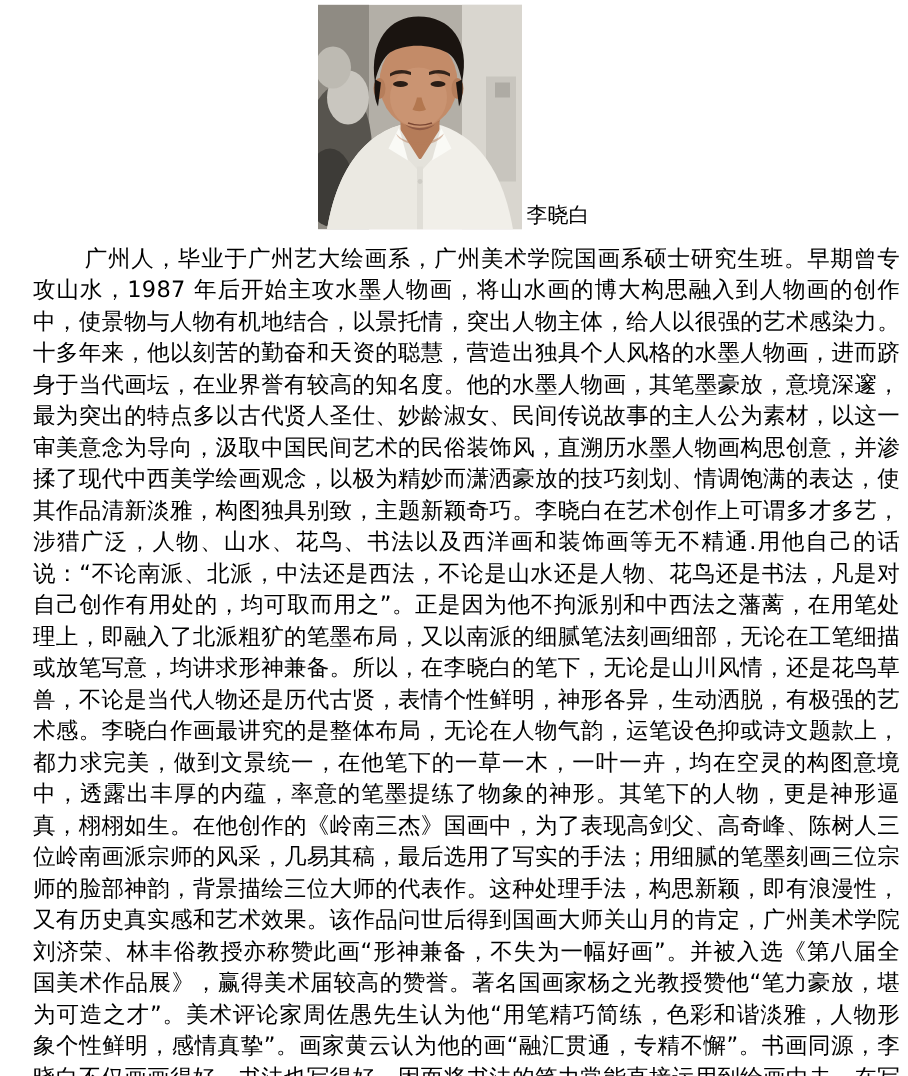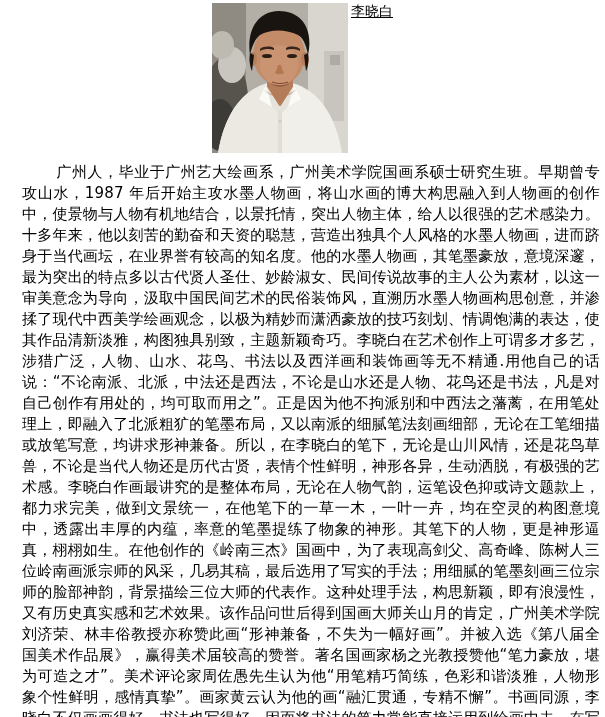--- a/index.html
+++ b/index.html
@@ -9,23 +9,22 @@
     width: 605px;
   }
   body {
     font-family: "DejaVu Sans", "Liberation Sans", sans-serif;
     color: #000000;
   }
   .photo-row {
     margin-top: 3px;
     display: flex;
     justify-content: center;
-    align-items: flex-start;
+    align-items: flex-end;
     width: 100%;
-    text-decoration: underline;
   }
   .photo-frame {
     width: 136px;
     height: 150px;
     display: inline-block;
     line-height: 0;
     overflow: hidden;
   }
   .photo-caption {
     font-size: 14px;

